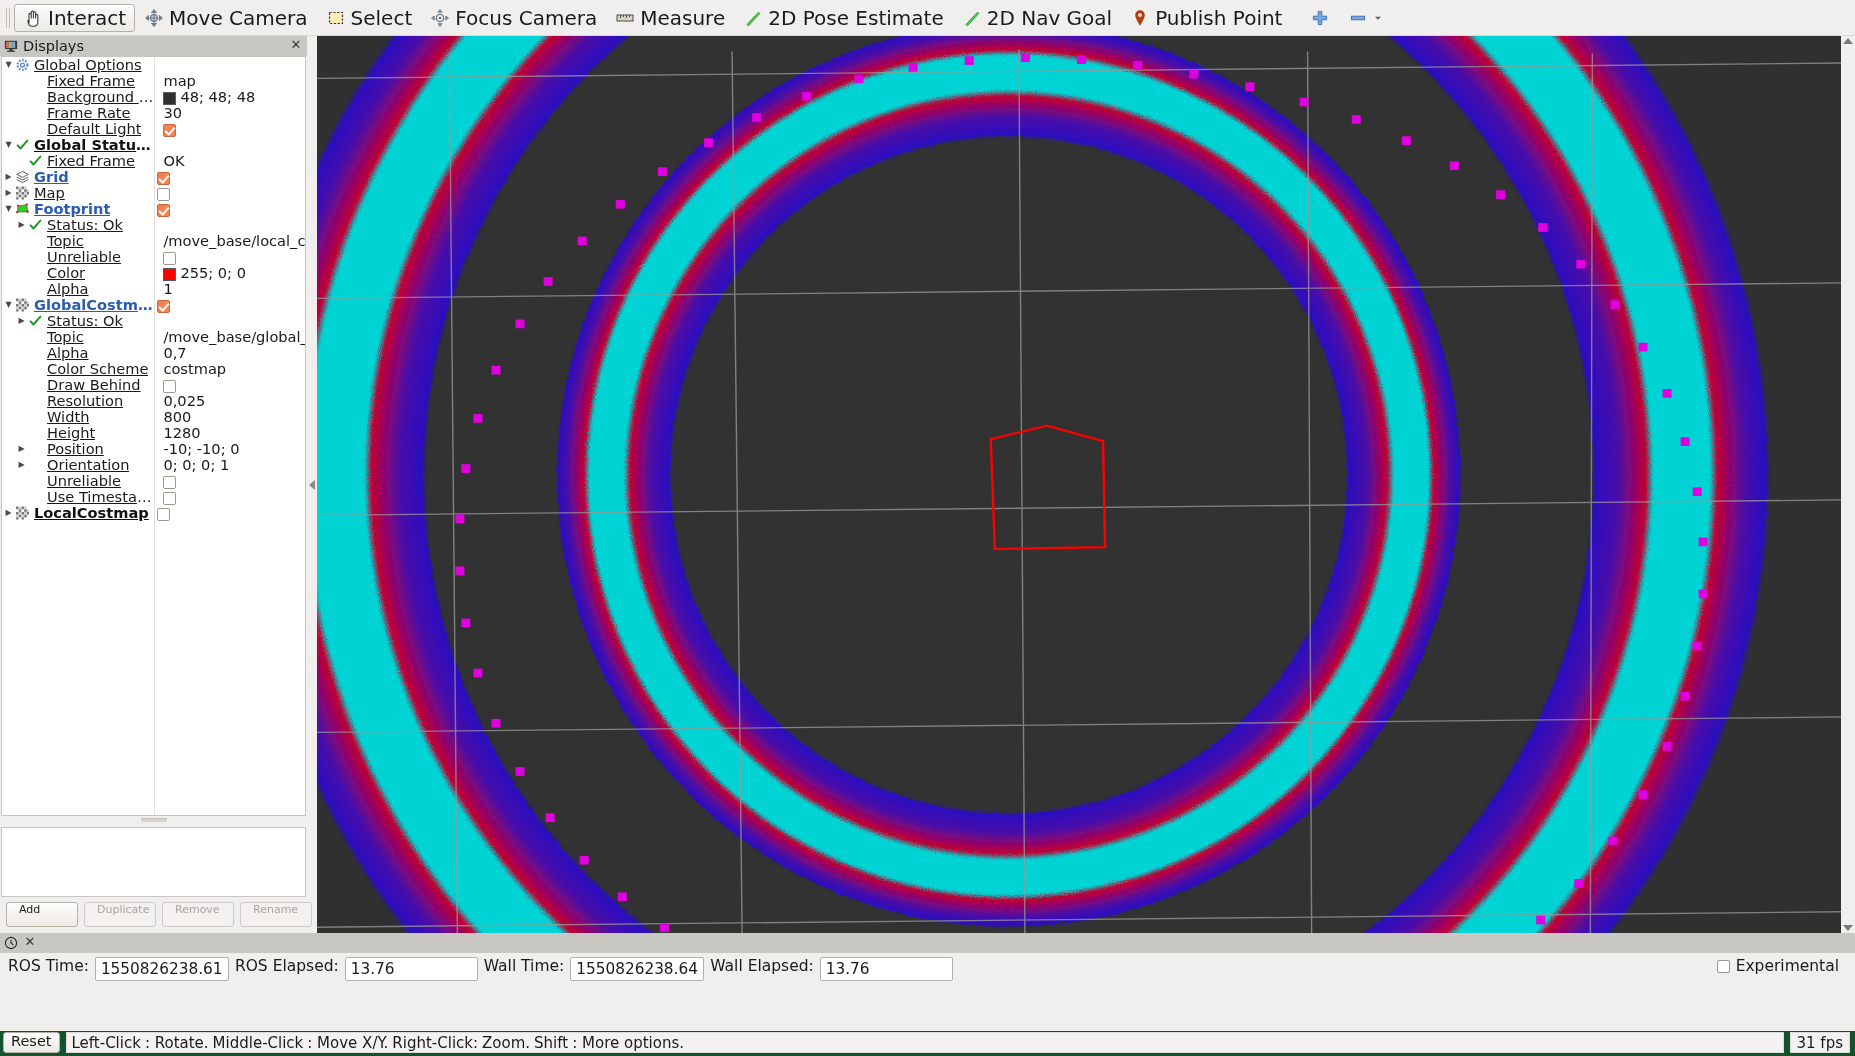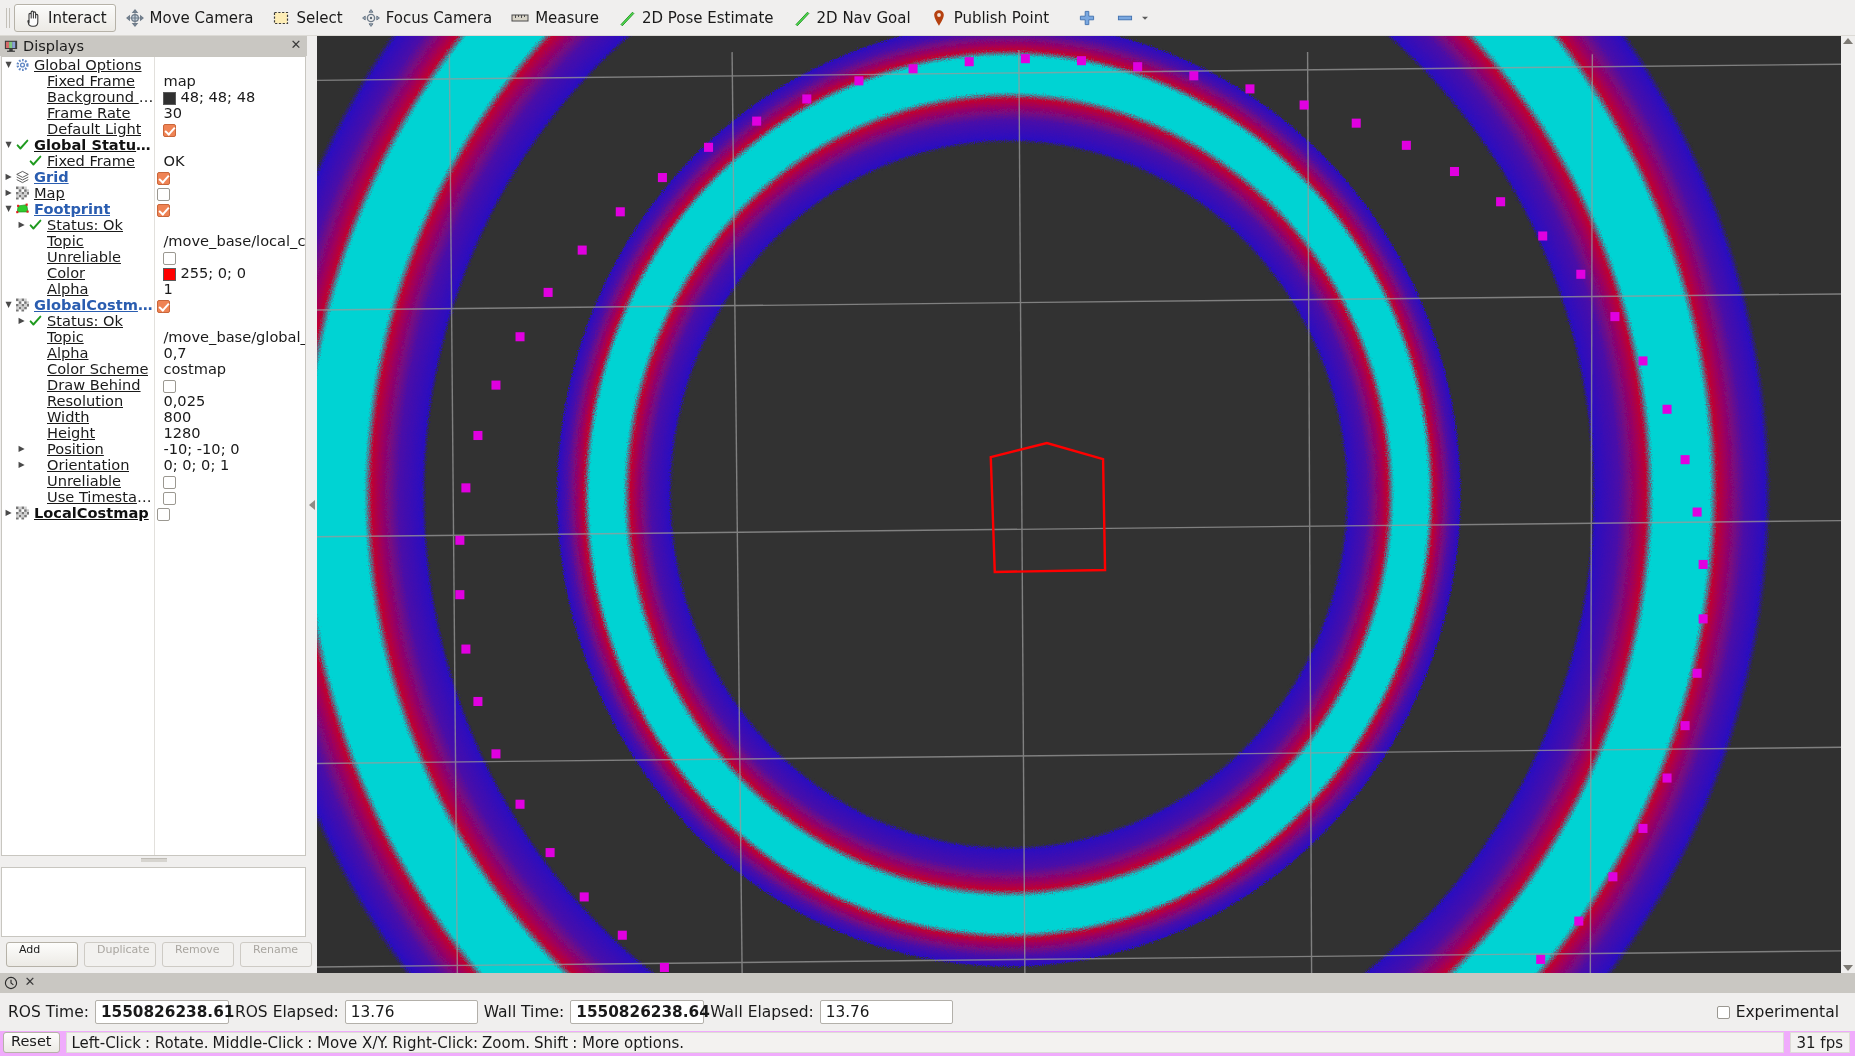--- a/index.html
+++ b/index.html
@@ -24,21 +24,21 @@
   .tb-grip { width: 8px; height: 26px; position: relative; margin-right: 2px; }
   .tb-grip::before, .tb-grip::after {
     content:''; position:absolute; top:3px; bottom:3px; width:1px; background:#c3c0b9;
   }
   .tb-grip::before { left:2px; } .tb-grip::after { left:5px; }
   .tb-btn {
     display: flex; align-items: center; gap: 5px;
     padding: 4px 8px; height: 28px;
     border: 1px solid transparent; border-radius: 3px;
     white-space: nowrap; cursor: pointer;
-    font-size: 15px; color: #1a1a1a;
+    font-size: 20px; color: #1a1a1a;
   }
   .tb-btn.checked {
     background: linear-gradient(#fbfbfa,#eceae5);
     border: 1px solid #b6b2a8;
     box-shadow: inset 0 1px 0 #fff;
   }
   .tb-ico { width: 20px; height: 20px; display:block; flex: 0 0 20px; }
   .tb-sep { width: 10px; }
 
   
@@ -165,40 +165,41 @@
   .sarrow.down { border-top:6px solid #7d7a74; }
 
   
   #timepanel { background: #f0efee; }
   #time-title {
     height: 20px; display:flex; align-items:center; gap:5px; padding:0 4px;
     background: #c9c7c2; font-size: 14.5px;
   }
   #time-title .ttl { flex:1; }
   #timefields {
-    height: 38px; display:flex; align-items:center; gap:6px; padding: 4px 8px;
+    height: 38px; display:flex; align-items:flex-start; gap:6px; padding: 4px 8px;
     font-size: 15.5px;
   }
   .tf-label { white-space: nowrap; }
   .tf-input {
     height: 24px; border: 1px solid #b3b0aa; background:#fff; border-radius:2px;
     padding: 0 5px; font-size: 15.3px; color: #1a1a1a;
     font-family: "DejaVu Sans","Liberation Sans",sans-serif;
     display:flex; align-items:center;
   }
-  .tf-w1 { width: 134px; font-weight: bold; } .tf-w2 { width: 133px; }
+  .tf-w1 { width: 134px; } .tf-w2 { width: 133px; }
   #exp-wrap { margin-left:auto; display:flex; align-items:center; gap:6px; padding-right: 8px; }
 
   
   #statusbar {
     height: 25px; min-height: 25px;
     display:flex; align-items:center; gap: 6px;
     padding: 0 3px 2px 3px;
-    background: #f0abfc;
+    background: #14532d;
     font-size: 15px;
+    margin-top: 40px;
   }
   #reset-btn {
     height: 21px; padding: 0 7px; border:1px solid #b6b2a8; border-radius:3px;
     background: linear-gradient(#fdfdfc,#eceae5); font-size: 14.5px; cursor:pointer;
   }
   #hint {
     flex:1; height: 21px; display:flex; align-items:center; gap: 4px;
     border: 1px solid #dedcd7; background: #f3f2f0; padding: 0 5px;
     overflow:hidden; white-space: nowrap;
   }

